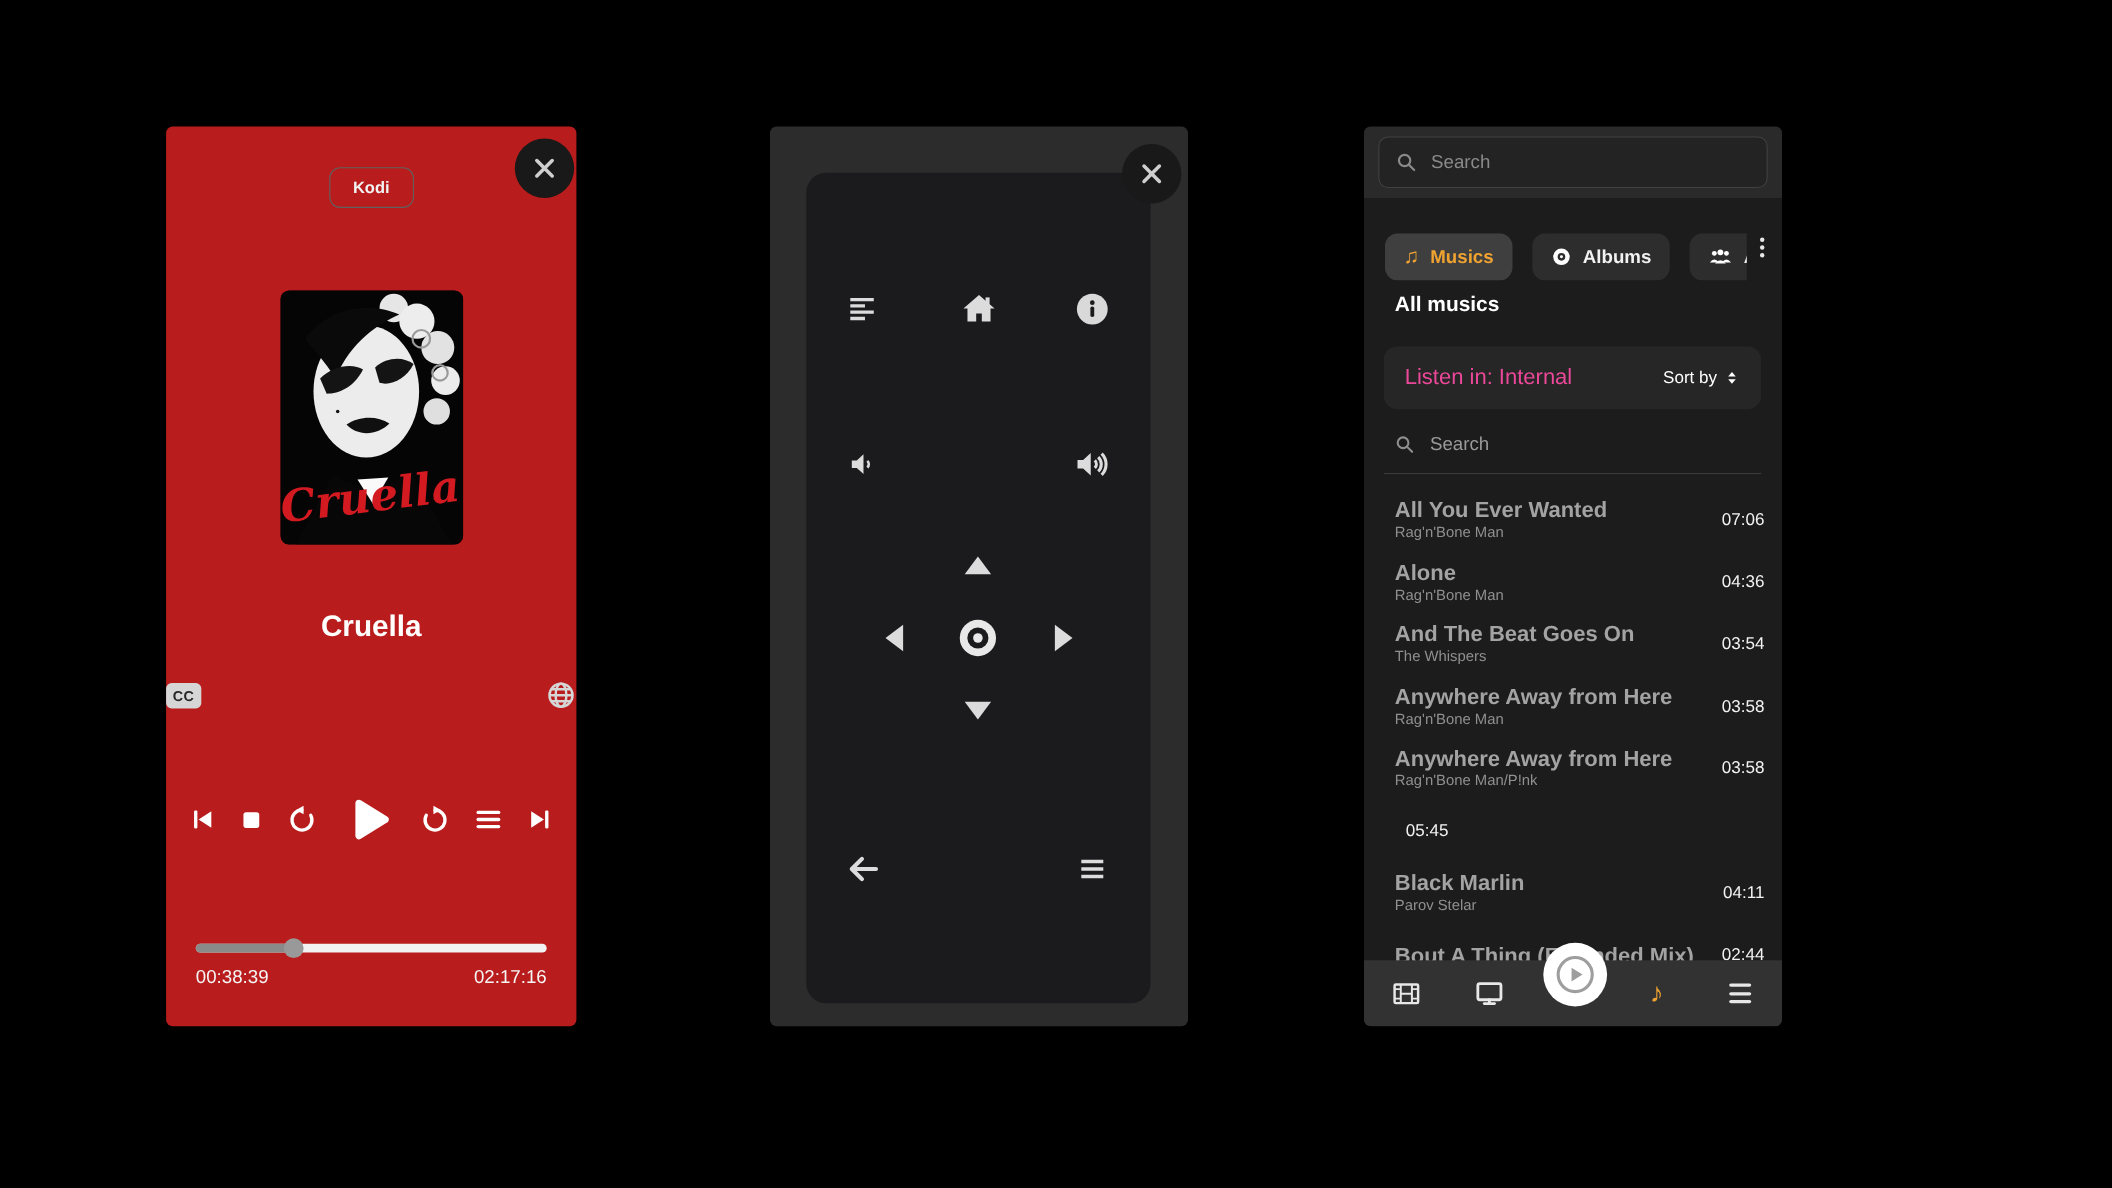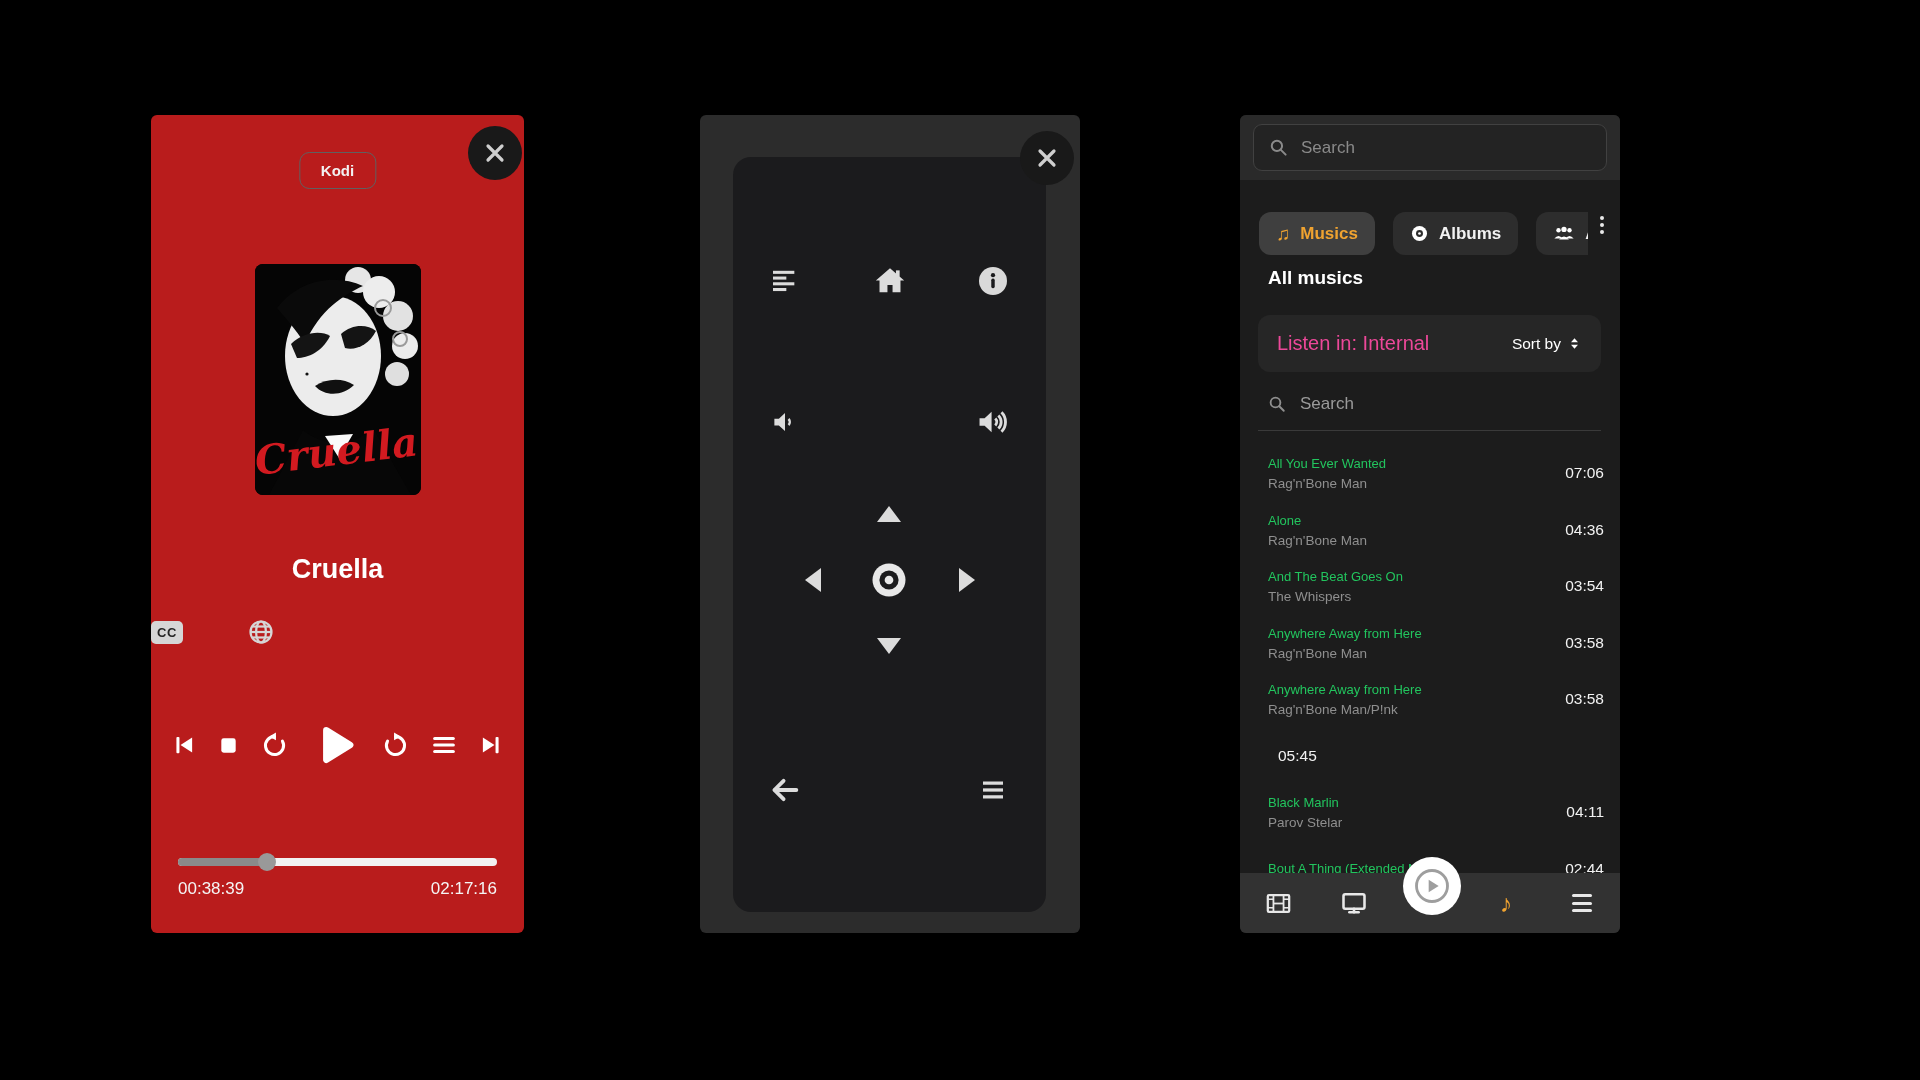--- a/index.html
+++ b/index.html
@@ -13,21 +13,21 @@
   .kodi-chip { position:absolute; top:37px; left:50%; transform:translateX(-50%);
     border:1px solid #606060; border-radius:10px; padding:9px 21px;
     color:#f2f2f2; font-weight:bold; font-size:15px; }
   .close-btn { position:absolute; top:11px; right:2px; width:54px; height:54px;
     border-radius:50%; background:#191919; display:flex; align-items:center; justify-content:center; }
   .poster { position:absolute; top:149px; left:50%; transform:translateX(-50%);
     width:166px; height:231px; border-radius:8px; overflow:hidden; background:#050505; }
   .movie-title { position:absolute; top:437px; width:100%; text-align:center;
     color:#fff; font-size:27px; font-weight:bold; line-height:34px; }
   .badge-row { position:absolute; top:500px; width:100%; display:flex;
-    justify-content:flex-start; align-items:center; gap:64px; height:34px; }
+    justify-content:space-between; align-items:center; gap:64px; height:34px; }
   .cc-badge { background:#d6d6d6; color:#262626; font-weight:bold; font-size:13px;
     padding:4px 6px; border-radius:5px; letter-spacing:0.5px; }
   .controls { position:absolute; top:600px; left:20px; right:20px; height:60px;
     display:flex; align-items:center; justify-content:space-between; }
   .ctl { display:flex; align-items:center; justify-content:center; }
   .progress-wrap { position:absolute; top:743px; left:27px; right:27px; height:8px;
     background:#f2f2f2; border-radius:4px; }
   .progress-fill { position:absolute; left:0; top:0; bottom:0; width:28%;
     background:#8a8a8a; border-radius:4px; }
   .progress-thumb { position:absolute; top:-5px; left:calc(28% - 9px); width:18px; height:18px;
@@ -72,21 +72,21 @@
     background:#262626; border-radius:12px; display:flex; align-items:center;
     justify-content:space-between; padding:0 19px; }
   .listen-label { color:#ec4899; font-size:20px; }
   .sort-group { display:flex; align-items:center; gap:6px; color:#fff; font-size:15.5px; }
   .list-search { position:absolute; top:272px; left:28px; right:20px; height:34px;
     display:flex; align-items:center; gap:14px; color:#8f8f8f; }
   .list-underline { position:absolute; top:315px; left:18px; width:343px; height:1px; background:#3a3a3a; }
   .song-list { position:absolute; top:330px; left:0; right:0; bottom:0; overflow:hidden; }
   .song-row { height:56.5px; display:flex; align-items:center; padding:0 16px 0 28px; }
   .song-main { flex:1; min-width:0; }
-  .song-title { color:#22c55e; font-size:13px; font-weight:normal; line-height:22px;
+  .song-title { color:#a3a3a3; font-size:20px; font-weight:bold; line-height:22px;
     white-space:nowrap; overflow:hidden; }
   .song-artist { color:#8f8f8f; font-size:13.5px; line-height:18px; white-space:nowrap; }
   .song-duration { color:#f2f2f2; font-size:15.5px; margin-left:10px; }
   .bottom-bar { position:absolute; top:758px; left:0; right:0; height:60px;
     background:#323232; display:flex; align-items:center; z-index:5; }
   .bar-slot { flex:1; display:flex; align-items:center; justify-content:center; color:#e8e8e8; }
   .bar-slot.active { color:#f0a330; }
   .nav-note { font-size:25px; line-height:1; font-weight:bold; }
   .fab { position:absolute; top:742px; left:163px; width:58px; height:58px; border-radius:50%;
     background:#fff; z-index:6; display:flex; align-items:center; justify-content:center; }

